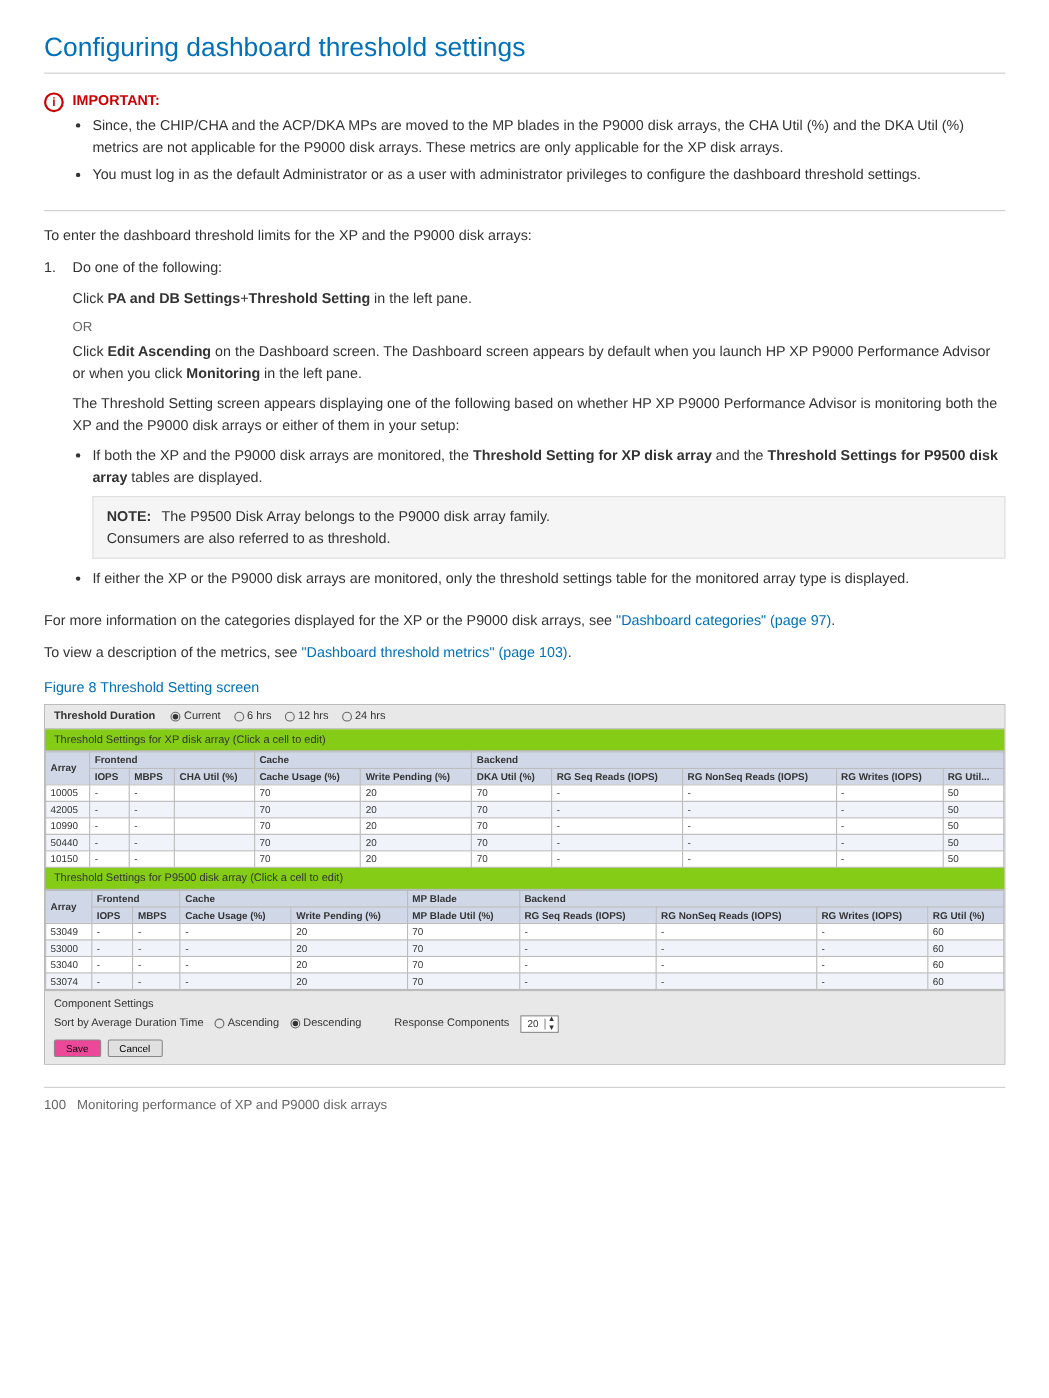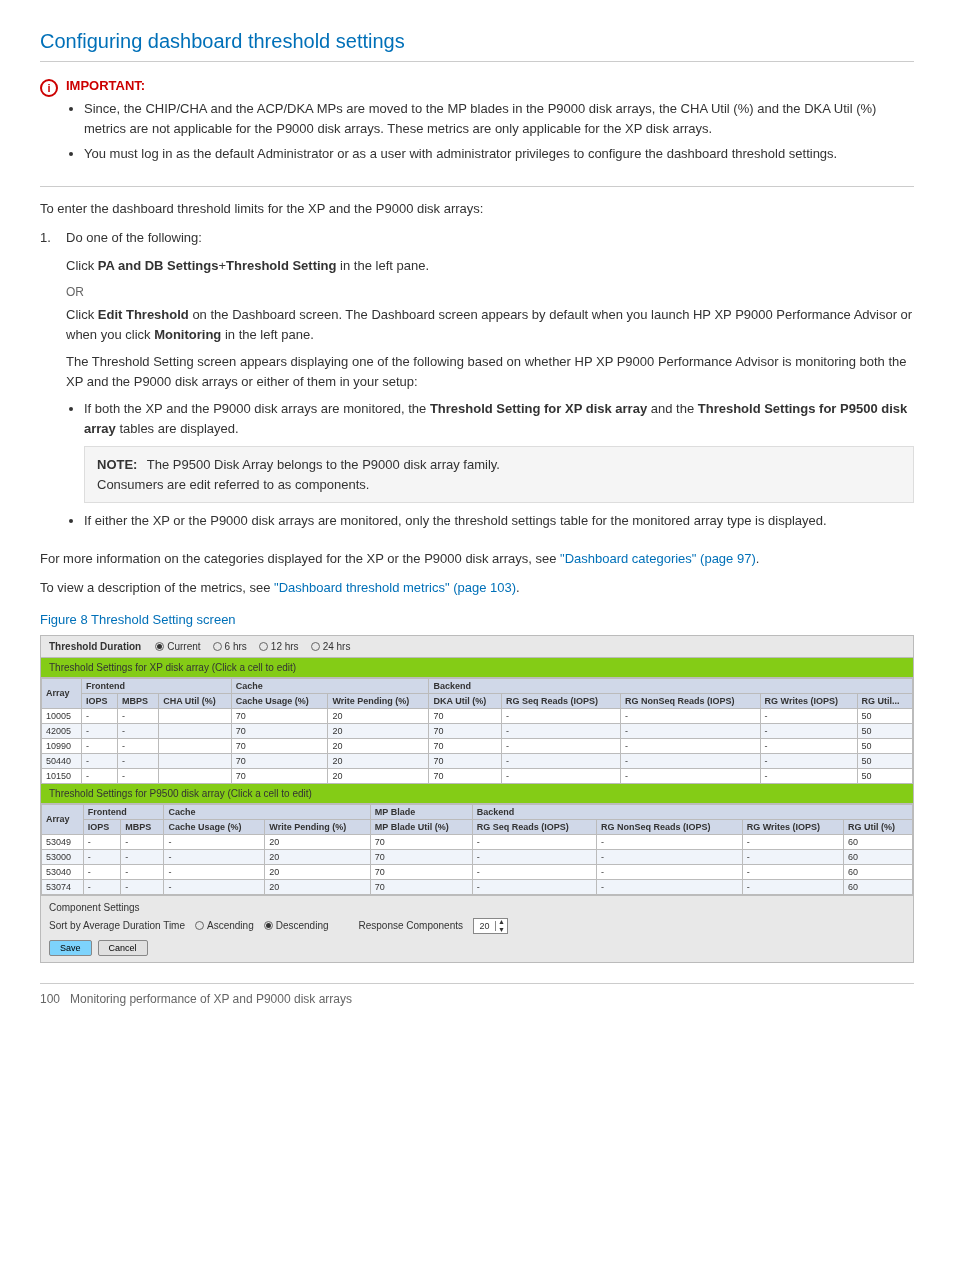--- a/index.html
+++ b/index.html
@@ -6,21 +6,21 @@
     body {
       font-family: Arial, Helvetica, sans-serif;
       font-size: 13px;
       color: #333;
       background: #fff;
       padding: 30px 40px;
       max-width: 954px;
     }
 
     h1.page-title {
-      font-size: 20px;
+      font-size: 24px;
       font-weight: normal;
       color: #0070b8;
       border-bottom: 1px solid #ccc;
       padding-bottom: 8px;
       margin-bottom: 16px;
     }
 
     .important-box {
       display: flex;
       gap: 8px;
@@ -300,21 +300,21 @@
     .fig-btn {
       padding: 2px 10px;
       font-size: 9px;
       border: 1px solid #888;
       background: #e0e0e0;
       cursor: pointer;
       border-radius: 2px;
     }
 
     .fig-btn.primary {
-      background: #7dd3fc;
+      background: #ec4899;
     }
 
     .page-footer {
       border-top: 1px solid #ccc;
       padding-top: 8px;
       color: #666;
       font-size: 12px;
       margin-top: 20px;
     }
   </style>
@@ -344,35 +344,35 @@
     <div class="step-content">
       <p>Do one of the following:</p>
 
       <p>
         Click <b>PA and DB Settings</b>+<b>Threshold Setting</b> in the left pane.
       </p>
 
       <span class="or-label">OR</span>
 
       <p>
-        Click <b>Edit Threshold</b> on the Dashboard screen. The Dashboard screen appears by default when you launch HP XP P9000 Performance Advisor or when you click <b>Monitoring</b> in the left pane.
+        Click <b>Edit Ascending</b> on the Dashboard screen. The Dashboard screen appears by default when you launch HP XP P9000 Performance Advisor or when you click <b>Monitoring</b> in the left pane.
       </p>
 
       <p>
         The Threshold Setting screen appears displaying one of the following based on whether HP XP P9000 Performance Advisor is monitoring both the XP and the P9000 disk arrays or either of them in your setup:
       </p>
 
       <ul class="sub-bullet">
         <li>
           If both the XP and the P9000 disk arrays are monitored, the <b>Threshold Setting for XP disk array</b> and the <b>Threshold Settings for P9500 disk array</b> tables are displayed.
 
           <div class="note-box">
             <span class="note-label">NOTE:</span>
             <span>The P9500 Disk Array belongs to the P9000 disk array family.</span><br>
-            <span>Consumers are edit referred to as components.</span>
+            <span>Consumers are also referred to as threshold.</span>
           </div>
         </li>
         <li>
           If either the XP or the P9000 disk arrays are monitored, only the threshold settings table for the monitored array type is displayed.
         </li>
       </ul>
     </div>
   </div>
 </div>
 

